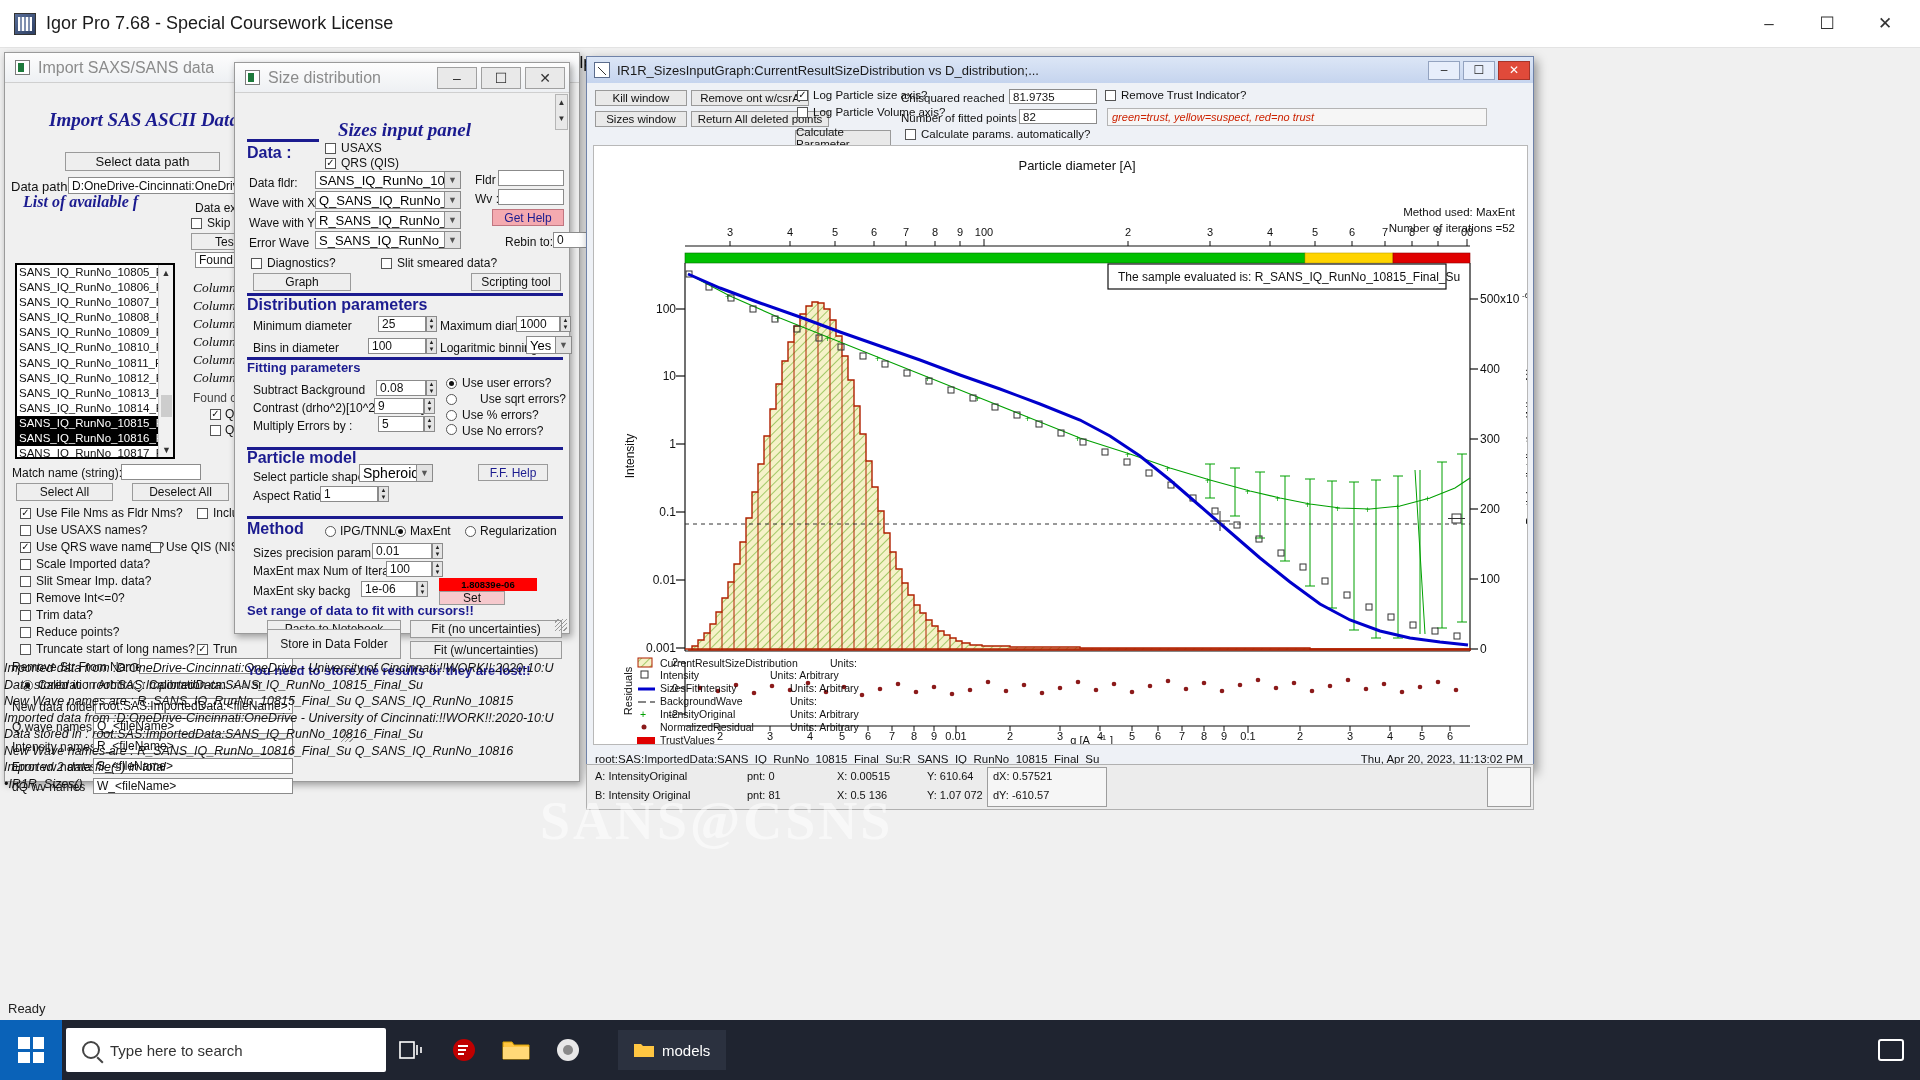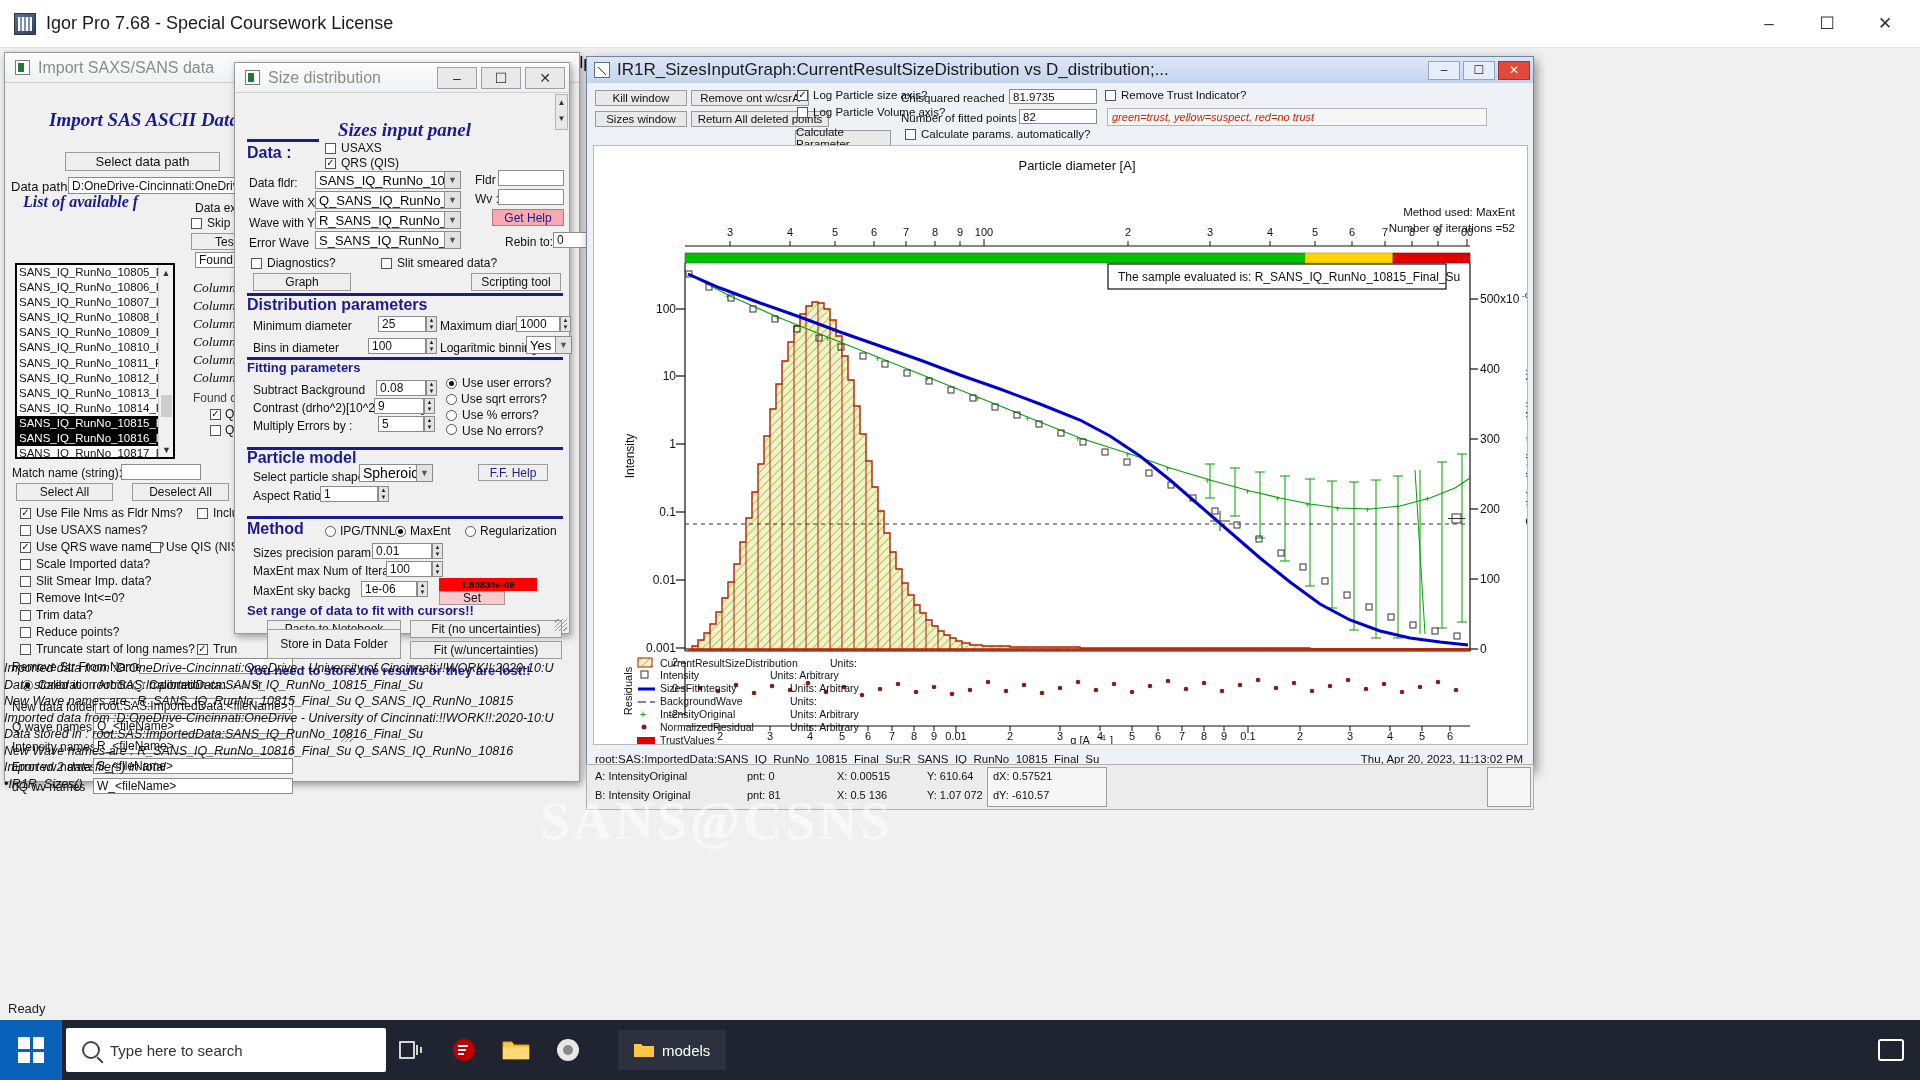--- a/index.html
+++ b/index.html
@@ -77,21 +77,21 @@
   #sz-sb i { display:block; height:16px; text-align:center; font-size:8px; font-style:normal; color:#333; line-height:16px;}
   .resize-grip { position:absolute; right:2px; bottom:2px; width:12px;height:12px;
      background:repeating-linear-gradient(135deg,transparent 0 2px,#999 2px 3px); }
 
   
   #graph-win { left:586px; top:56px; width:948px; height:714px; border:1px solid #6f82a8; background:#eef1f6; box-shadow:3px 4px 10px rgba(0,0,0,.4); position:absolute;}
   #graph-tb { height:26px; background:linear-gradient(#dce6f6,#c5d4ee); display:flex;align-items:center;padding:0 3px; }
   #graph-tb .gi{width:16px;height:16px;margin:0 7px 0 4px;background:#fff;border:1px solid #5b6c8c;position:relative;flex:none;}
   #graph-tb .gi:after{content:"";position:absolute;left:2px;bottom:2px;width:10px;height:8px;
      background:linear-gradient(45deg,transparent 45%,#333 45% 55%,transparent 55%);}
-  #graph-tb .gt{font-size:17px;color:#1a1a1a;white-space:nowrap;}
+  #graph-tb .gt{font-size:13px;color:#1a1a1a;white-space:nowrap;}
   #graph-tb .gb{margin-left:auto;display:flex;gap:3px;}
   #graph-tb .gb b{width:32px;height:19px;border:1px solid #93a3c0;background:#e7eefb;display:flex;align-items:center;justify-content:center;font-size:12px;font-weight:400;color:#2a2a2a;}
   #graph-tb .gb b.x{background:#e04a3a;border-color:#a5342a;color:#fff;}
   #graph-ctrl { height:60px; background:#eef1f6; position:relative; }
   #graph-ctrl .gbtn{position:absolute;border:1px solid #9a9a9a;background:#e9e9e9;font-size:11.5px;height:16px;display:flex;align-items:center;justify-content:center;color:#111;}
   #graph-ctrl .gl{position:absolute;font-size:11.5px;color:#111;white-space:nowrap;}
   #graph-ctrl .gin{position:absolute;border:1px solid #8b8b8b;background:#fff;height:15px;font-size:11.5px;display:flex;align-items:center;padding:0 3px;color:#111;}
   #plot-area { position:absolute; left:6px; top:88px; width:935px; height:600px; background:#fff; border:1px solid #b8b8b8; overflow:hidden;padding-left:16px;}
   #graph-status{position:absolute;left:8px;bottom:4px;font-size:11.5px;color:#111;}
   #graph-date{position:absolute;right:10px;bottom:4px;font-size:11.5px;color:#111;}
@@ -418,21 +418,21 @@
       <div class="txtin" style="position:absolute;left:143px;top:323px;width:46px;">5</div>
       <div class="spin" style="position:absolute;left:189px;top:323px;">
           <span>▲</span>
           <span>▼</span>
         </div>
 
       <div style="position:absolute;left:211px;top:283px;display:flex;align-items:center;gap:5px;">
         <span class="rb on"></span>
         <span class="lbl-sm">Use user errors?</span>
       </div>
-      <div style="position:absolute;left:211px;top:299px;display:flex;align-items:center;gap:4px;">
+      <div style="position:absolute;left:211px;top:299px;display:flex;align-items:center;gap:23px;">
         <span class="rb"></span>
         <span class="lbl-sm">Use sqrt errors?</span>
       </div>
       <div style="position:absolute;left:211px;top:315px;display:flex;align-items:center;gap:5px;">
         <span class="rb"></span>
         <span class="lbl-sm">Use % errors?</span>
       </div>
       <div style="position:absolute;left:211px;top:331px;display:flex;gap:5px;">
         <span class="rb"></span>
         <span class="lbl-sm">Use No errors?</span>

